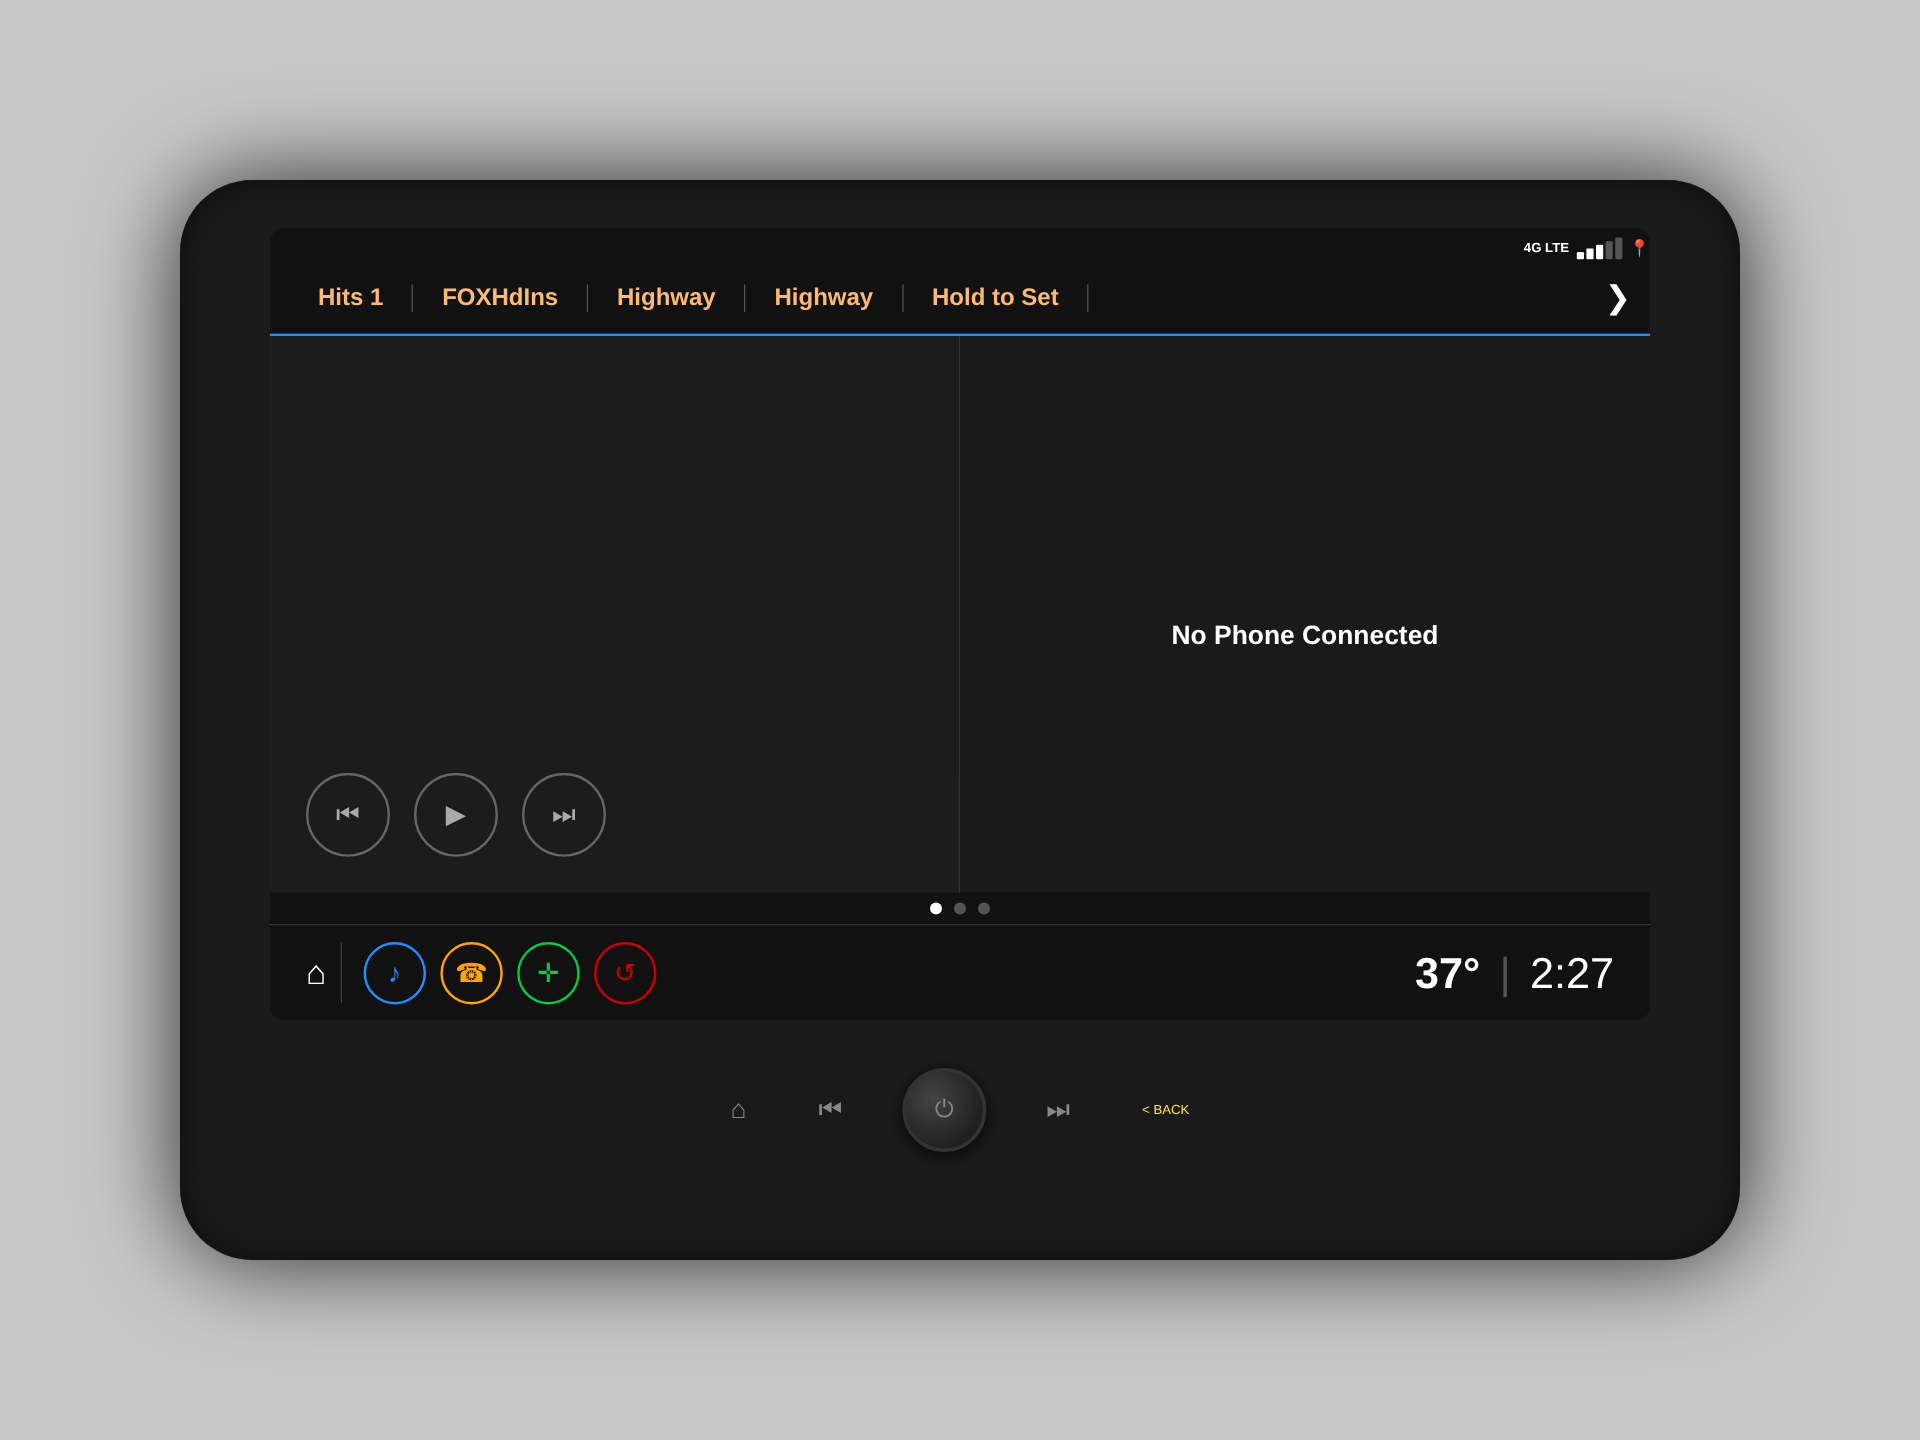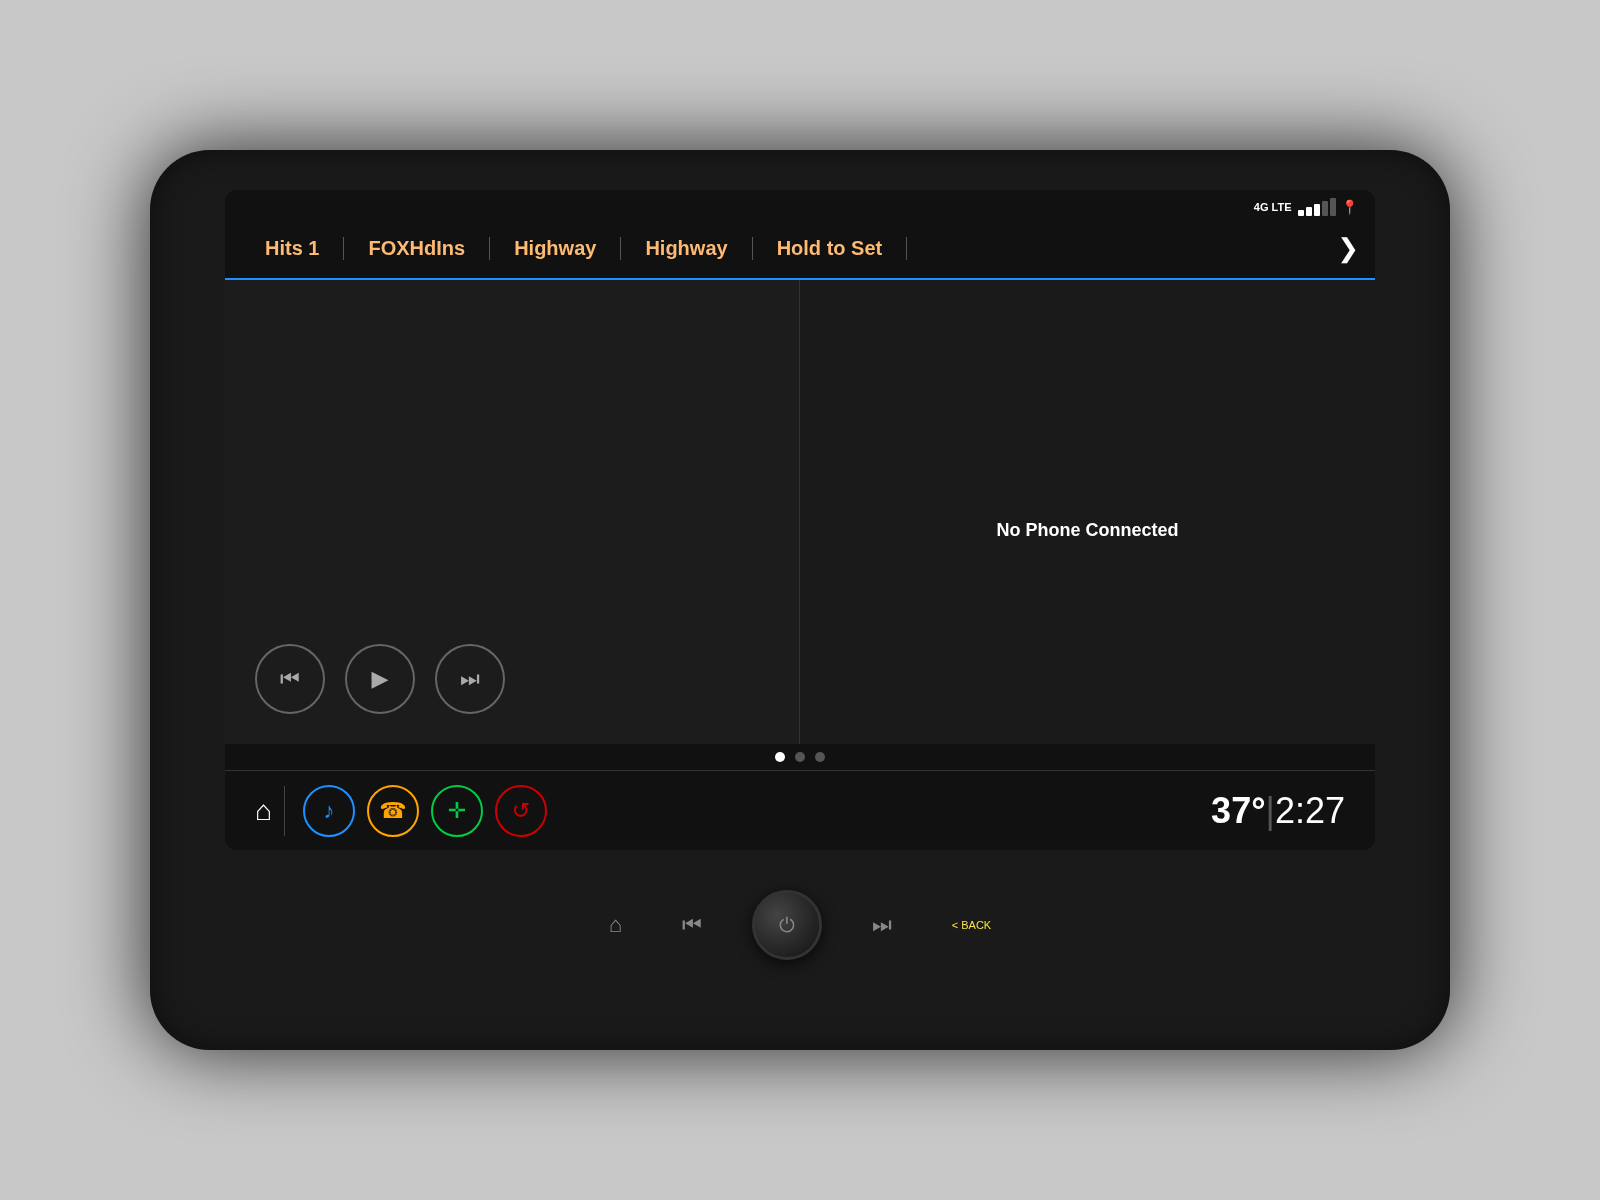--- a/index.html
+++ b/index.html
@@ -37,21 +37,21 @@
       display: flex;
       flex-direction: column;
       margin-top: 20px;
       position: relative;
     }
 
     
     .status-bar {
       position: absolute;
       top: 8px;
-      right: 16px;
+      right: 0;
       display: flex;
       align-items: center;
       gap: 6px;
       z-index: 10;
     }
     .lte-label {
       color: #fff;
       font-size: 11px;
       font-weight: bold;
     }
@@ -151,21 +151,21 @@
     
     .phone-panel {
       width: 50%;
       background: #1a1a1a;
       display: flex;
       align-items: center;
       justify-content: center;
     }
     .no-phone-text {
       color: #fff;
-      font-size: 18px;
+      font-size: 22px;
       font-weight: bold;
       margin-top: 36px;
     }
 
     
     .page-dots {
       display: flex;
       justify-content: center;
       gap: 10px;
       padding: 8px 0;
@@ -216,20 +216,21 @@
     }
     .icon-music { border-color: #1e90ff; color: #1e90ff; }
     .icon-phone { border-color: #ffa500; color: #ffa500; }
     .icon-nav { border-color: #00cc44; color: #00cc44; }
     .icon-onstar { border-color: #cc0000; color: #cc0000; }
 
     .bottom-right {
       margin-left: auto;
       display: flex;
       align-items: center;
+      gap: 16px;
     }
     .temp-display {
       color: #fff;
       font-size: 36px;
       font-weight: bold;
     }
     .bottom-separator {
       color: #555;
       font-size: 36px;
     }

